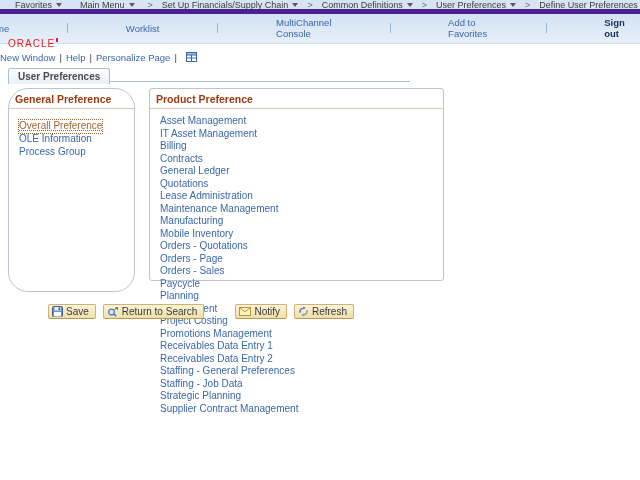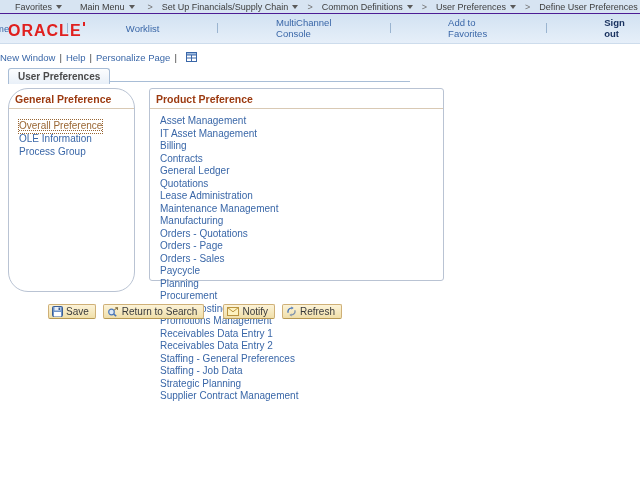--- a/index.html
+++ b/index.html
@@ -7,21 +7,21 @@
   body {
     font-family: "Liberation Sans", sans-serif;
     background: #ffffff;
     overflow: hidden;
     position: relative;
   }
   
   .crumbbar {
     height: 14px;
     background: #d7e4f2;
-    border-bottom: 1px solid #4c1d95;
+    border-bottom: 5px solid #4c1d95;
     display: flex;
     align-items: center;
     padding-left: 8px;
     font-size: 9px;
     color: #3d3d3d;
     white-space: nowrap;
   }
   .crumb-item { display: inline-flex; align-items: center; padding: 0 7px; cursor: default; }
   .crumb-item .lbl { color: #3d3d3d; }
   .caret {
@@ -34,22 +34,22 @@
   .crumb-divider { width: 1px; height: 10px; background: #a7bdd4; margin: 0 2px; }
   .crumb-chevron { color: #707070; font-size: 9px; padding: 0 2px; }
   
   .band {
     height: 30px;
     background: linear-gradient(#d2e2f2, #e6eff9);
     border-bottom: 1px solid #cddcec;
     position: relative;
   }
   .logo {
-    position: absolute; left: 8px; top: 8px;
-    font-size: 16px; font-weight: bold; letter-spacing: 1px;
+    position: absolute; left: 8px; top: 24px;
+    font-size: 10px; font-weight: normal; letter-spacing: 1px;
     color: #e0201f;
   }
   .logo-tm { display:inline-block; width:2px; height:4px; background:#e0201f; margin-left:1px; vertical-align: top; }
   .band-links {
     position: absolute; top: 3px; right: 4px;
     display: flex; align-items: center;
     font-size: 9.5px;
     gap: 48px;
   }
   .band-links a { color: #3a67a8; text-decoration: none; padding: 0 10px; cursor: pointer; }
@@ -125,21 +125,21 @@
     background: linear-gradient(#fcf3d8, #f0dfa9);
     border: 1px solid #cfb077;
     border-bottom-color: #b89952;
     border-radius: 2px;
     padding: 1px 6px 1px 3px;
     font-family: "Liberation Sans", sans-serif;
     font-size: 10px; color: #3a3a3a;
     margin-right: 7px;
     cursor: pointer;
   }
-  .tbtn.gap { margin-left: 12px; }
+  .tbtn.gap { margin-left: 24px; }
   .bicon { display: inline-flex; }
 </style>
 </head>
 <body>
 
 <div class="crumbbar">
   <span class="crumb-item">
     <span class="lbl">Favorites</span>
     <span class="caret"></span>
   </span>
@@ -223,20 +223,21 @@
       <div class="prod-col1">
         <a class="plink">Asset Management</a>
         <a class="plink">IT Asset Management</a>
         <a class="plink">Billing</a>
         <a class="plink">Contracts</a>
         <a class="plink">General Ledger</a>
         <a class="plink">Quotations</a>
         <a class="plink">Lease Administration</a>
         <a class="plink">Maintenance Management</a>
         <a class="plink">Manufacturing</a>
+        <a class="plink">Mobile Inventory</a>
         <a class="plink">Orders - Quotations</a>
         <a class="plink">Orders - Page</a>
         <a class="plink">Orders - Sales</a>
         <a class="plink">Paycycle</a>
       </div>
       <div class="prod-col2">
         <a class="plink">Planning</a>
         <a class="plink">Procurement</a>
         <a class="plink">Project Costing</a>
         <a class="plink">Promotions Management</a>

